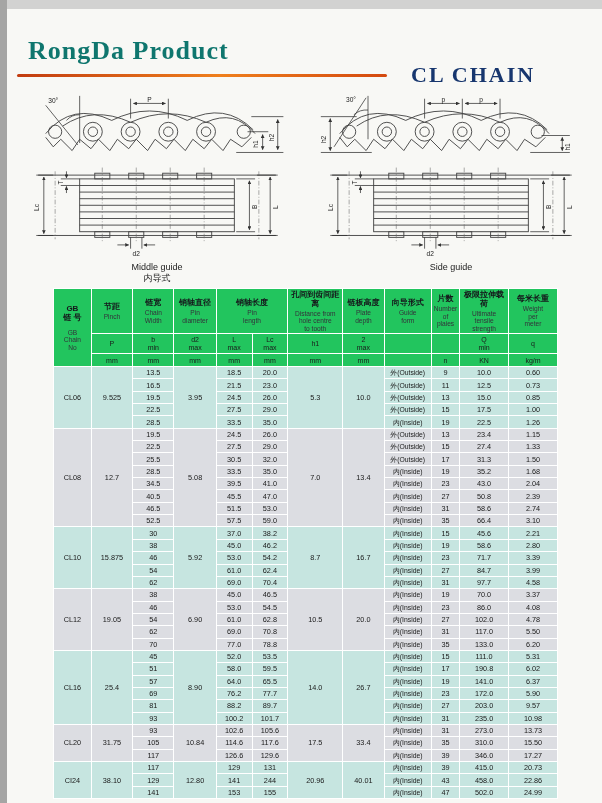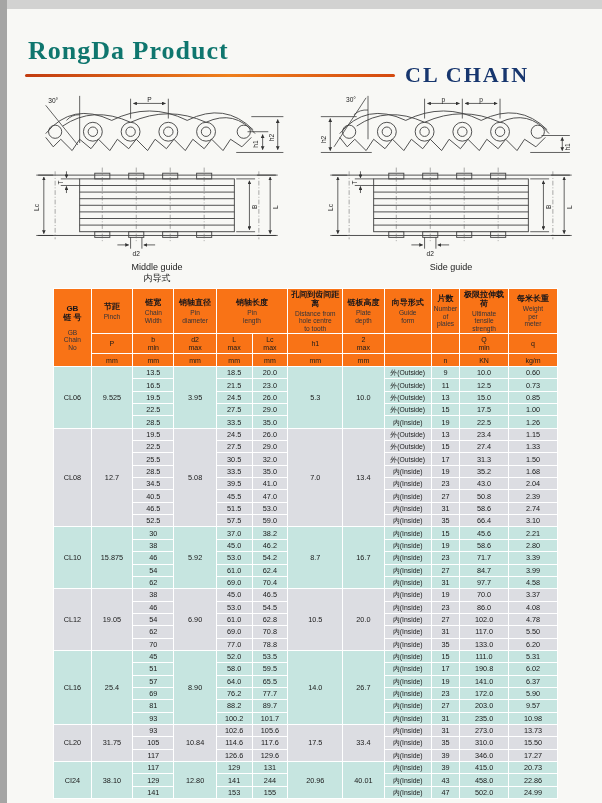--- a/index.html
+++ b/index.html
@@ -4,36 +4,36 @@
 <style>
   html,body{margin:0;padding:0;}
   body{font-family:"Liberation Sans",sans-serif;background:#e9e9e9;}
   .canvas{position:relative;width:602px;height:803px;background:#f8f8f5;overflow:hidden;}
   .top-band{position:absolute;left:0;top:0;width:602px;height:9px;background:#d2d2d1;}
   .left-strip{position:absolute;left:0;top:0;width:7px;height:803px;background:#a5a5a4;}
 
   
   .brand{position:absolute;left:28px;top:36px;font-family:"Liberation Serif",serif;
          font-weight:bold;font-size:26px;color:#0f766e;letter-spacing:1px;}
-  .title-rule{position:absolute;left:25px;top:62px;width:533px;display:flex;align-items:center;gap:10px;}
+  .title-rule{position:absolute;left:17px;top:62px;width:533px;display:flex;align-items:center;gap:24px;}
   .rule{flex:0 0 370px;height:3px;background:linear-gradient(90deg,#c23c10,#ef7f1c 55%,#d4490f);border-radius:2px;}
   .product{font-family:"Liberation Serif",serif;font-weight:bold;font-size:22px;color:#17366e;
            letter-spacing:2px;white-space:nowrap;margin:0;}
 
   
   .diagrams{position:absolute;left:14px;top:94px;width:580px;display:flex;justify-content:space-between;}
   figure{margin:0;width:286px;text-align:center;}
   figcaption{font-size:9px;color:#222;line-height:11px;margin-top:-2px;}
   svg text{font-family:"Liberation Sans",sans-serif;font-size:7px;fill:#1a1a1a;}
 
   
   .spec-table{position:absolute;left:53px;top:288px;width:505px;border-collapse:collapse;
               table-layout:fixed;font-size:7.5px;color:#1a1a1a;}
   .spec-table th,.spec-table td{border:1px solid #ffffff;padding:0;text-align:center;vertical-align:middle;overflow:hidden;}
-  .spec-table thead th{background:#f97316;font-weight:normal;}
+  .spec-table thead th{background:#22c55e;font-weight:normal;}
   .hrow1 th{height:44px;}
   .hrow2 th{height:19px;}
   .hrow3 th{height:12px;font-size:7px;}
   .cn{font-size:8px;font-weight:bold;color:#15151a;line-height:9px;white-space:pre-line;}
   .en{font-size:6.6px;color:#33333a;line-height:7.5px;white-space:pre-line;margin-top:2px;}
   .sym{font-size:7px;line-height:8px;white-space:pre-line;}
   .spec-table tbody td{height:11.35px;line-height:11px;font-size:7.3px;}
   .spec-table tbody td.c-guide{font-size:6.8px;}
   tr.g-cyan td{background:#c6e5e0;}
   tr.g-gray td{background:#dcdde2;}

